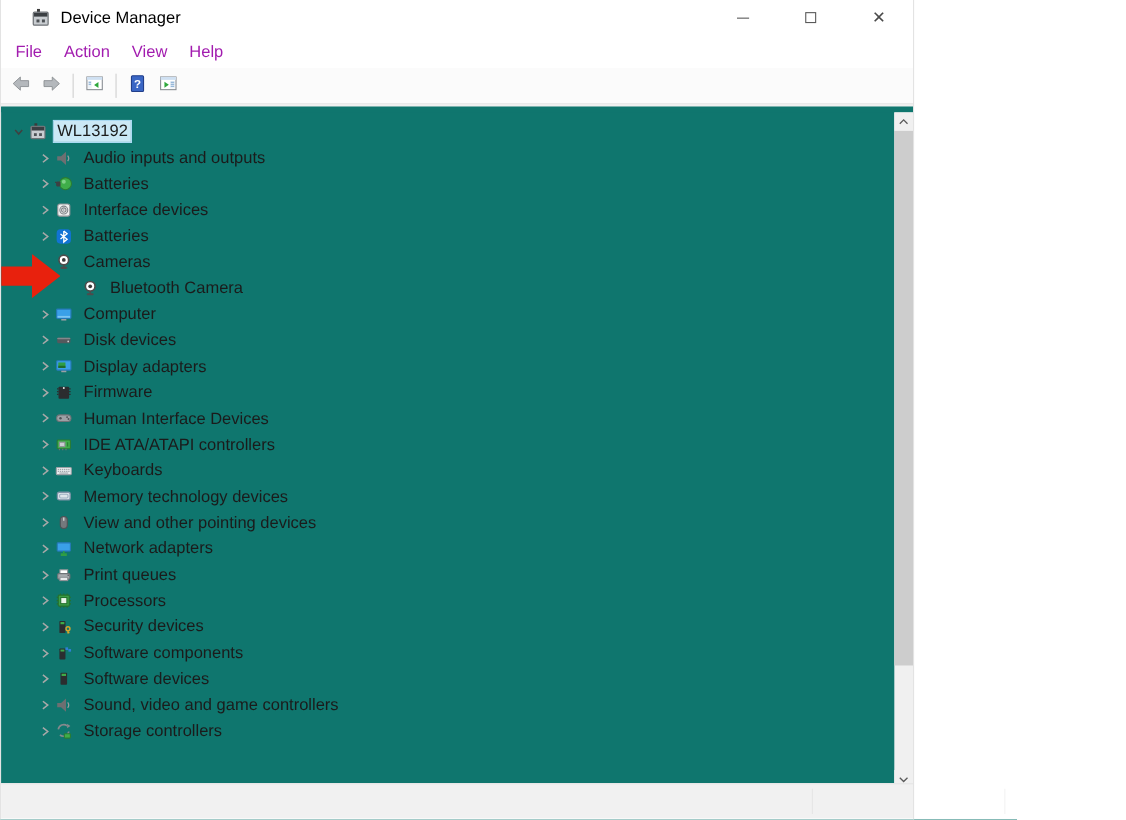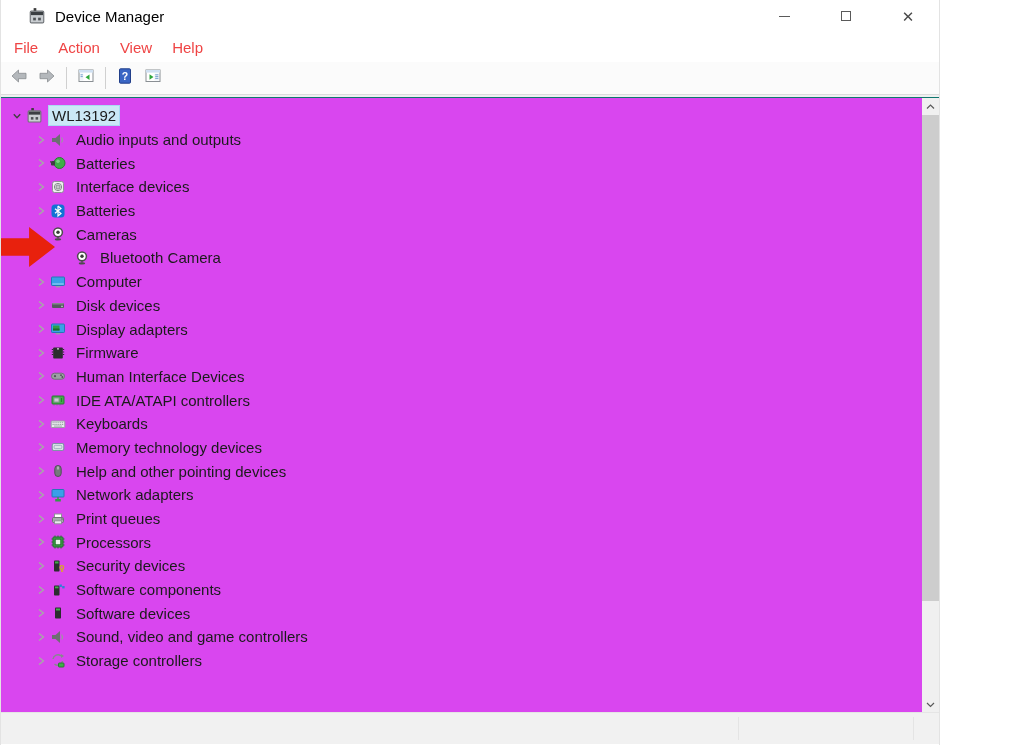--- a/index.html
+++ b/index.html
@@ -1,43 +1,43 @@
 <!DOCTYPE html>
 <html><head>
 <meta charset="utf-8">
 <style>
   * { margin:0; padding:0; box-sizing:border-box; }
   html,body { width:1024px; height:745px; overflow:hidden; }
   body { font-family:"Liberation Sans", sans-serif; background:#fff; color:#1b1b1b; }
-  .window { position:relative; width:940px; height:745px; background:#fff;
+  .window { position:relative; width:831px; height:745px; background:#fff;
             border-left:1px solid #e3e3e3; border-right:1px solid #e3e3e3; }
 
   
   .titlebar { height:32px; display:flex; align-items:center; background:#fff; }
   .titlebar .app-icon { margin-left:27px; width:18px; height:18px; flex:0 0 auto; }
   .titlebar .title { margin-left:9px; font-size:15px; color:#000; }
   .win-controls { margin-left:auto; display:flex; height:32px; }
   .win-btn { width:62px; height:32px; display:flex; align-items:center; justify-content:center; }
   .glyph-min { width:11px; height:0; border-top:1px solid #5a5a5a; }
   .glyph-max { width:10px; height:10px; border:1px solid #5a5a5a; }
   .glyph-close { font-size:15px; color:#4a4a4a; line-height:1; }
 
   
   .menubar { height:30px; display:flex; align-items:center; padding-left:3px; background:#fff; }
-  .menu-item { padding:4px 10px; font-size:15px; color:#ef4444; }
+  .menu-item { padding:4px 10px; font-size:15px; color:#a21caf; }
 
   
   .toolbar { height:33px; display:flex; align-items:center; padding-left:4px;
              background:#fbfbfb; border-bottom:1px solid #dcdcdc; }
   .tb-btn { width:28px; height:26px; display:flex; align-items:center; justify-content:center; }
   .tb-sep { width:1px; height:22px; background:#d0d0d0; margin:0 5px; }
   .gap-strip { height:2px; background:#f0f0f0; }
 
   
-  .content { position:relative; height:615px; background:#d946ef; border-top:1px solid #0f766e; overflow:hidden; }
+  .content { position:relative; height:615px; background:#0f766e; border-top:5px solid #0f766e; overflow:hidden; }
   .tree { position:absolute; left:0; top:0; right:17px; bottom:0; padding-top:6px; overflow:hidden; }
   .tree-row { height:23.7px; display:flex; align-items:center; }
   .chev { width:16px; display:flex; align-items:center; justify-content:center; flex:0 0 16px; }
   .dev-icon { width:18px; height:18px; margin-right:6px; display:flex; align-items:center; justify-content:center; flex:0 0 18px; }
   .row-label { font-size:15px; padding:1px 3px; white-space:nowrap; }
   .row-label.selected { background:#cbe8f6; outline:1px solid #a9d9f2; }
 
   
   .red-arrow { position:absolute; left:0; top:129px; width:54px; height:40px; background:#e8210d;
                clip-path:polygon(0 28%, 52% 28%, 52% 0, 100% 50%, 52% 100%, 52% 72%, 0 72%); }
@@ -382,21 +382,21 @@
             <svg width="10" height="10" viewBox="0 0 10 10">
               <polyline points="3,1.5 7.4,5 3,8.5" fill="none" stroke="#a8a8a8" stroke-width="1.4"></polyline>
             </svg>
           </span>
           <span class="dev-icon">
             <svg width="16" height="16" viewBox="0 0 16 16">
               <rect x="4.8" y="2.5" width="6.4" height="11" rx="3.2" fill="#75797d" stroke="#4e5256"></rect>
               <line x1="8" y1="3.5" x2="8" y2="6.5" stroke="#e8e8e8" stroke-width="1"></line>
             </svg>
           </span>
-          <span class="row-label">Help and other pointing devices</span>
+          <span class="row-label">View and other pointing devices</span>
         </div>
         <div class="tree-row">
           <span class="chev" style="margin-left: 32px;">
             <svg width="10" height="10" viewBox="0 0 10 10">
               <polyline points="3,1.5 7.4,5 3,8.5" fill="none" stroke="#a8a8a8" stroke-width="1.4"></polyline>
             </svg>
           </span>
           <span class="dev-icon">
             <svg width="16" height="16" viewBox="0 0 16 16">
               <rect x="2" y="2.5" width="12" height="7.5" rx="0.8" fill="#3aa0e8" stroke="#2478b6"></rect>

